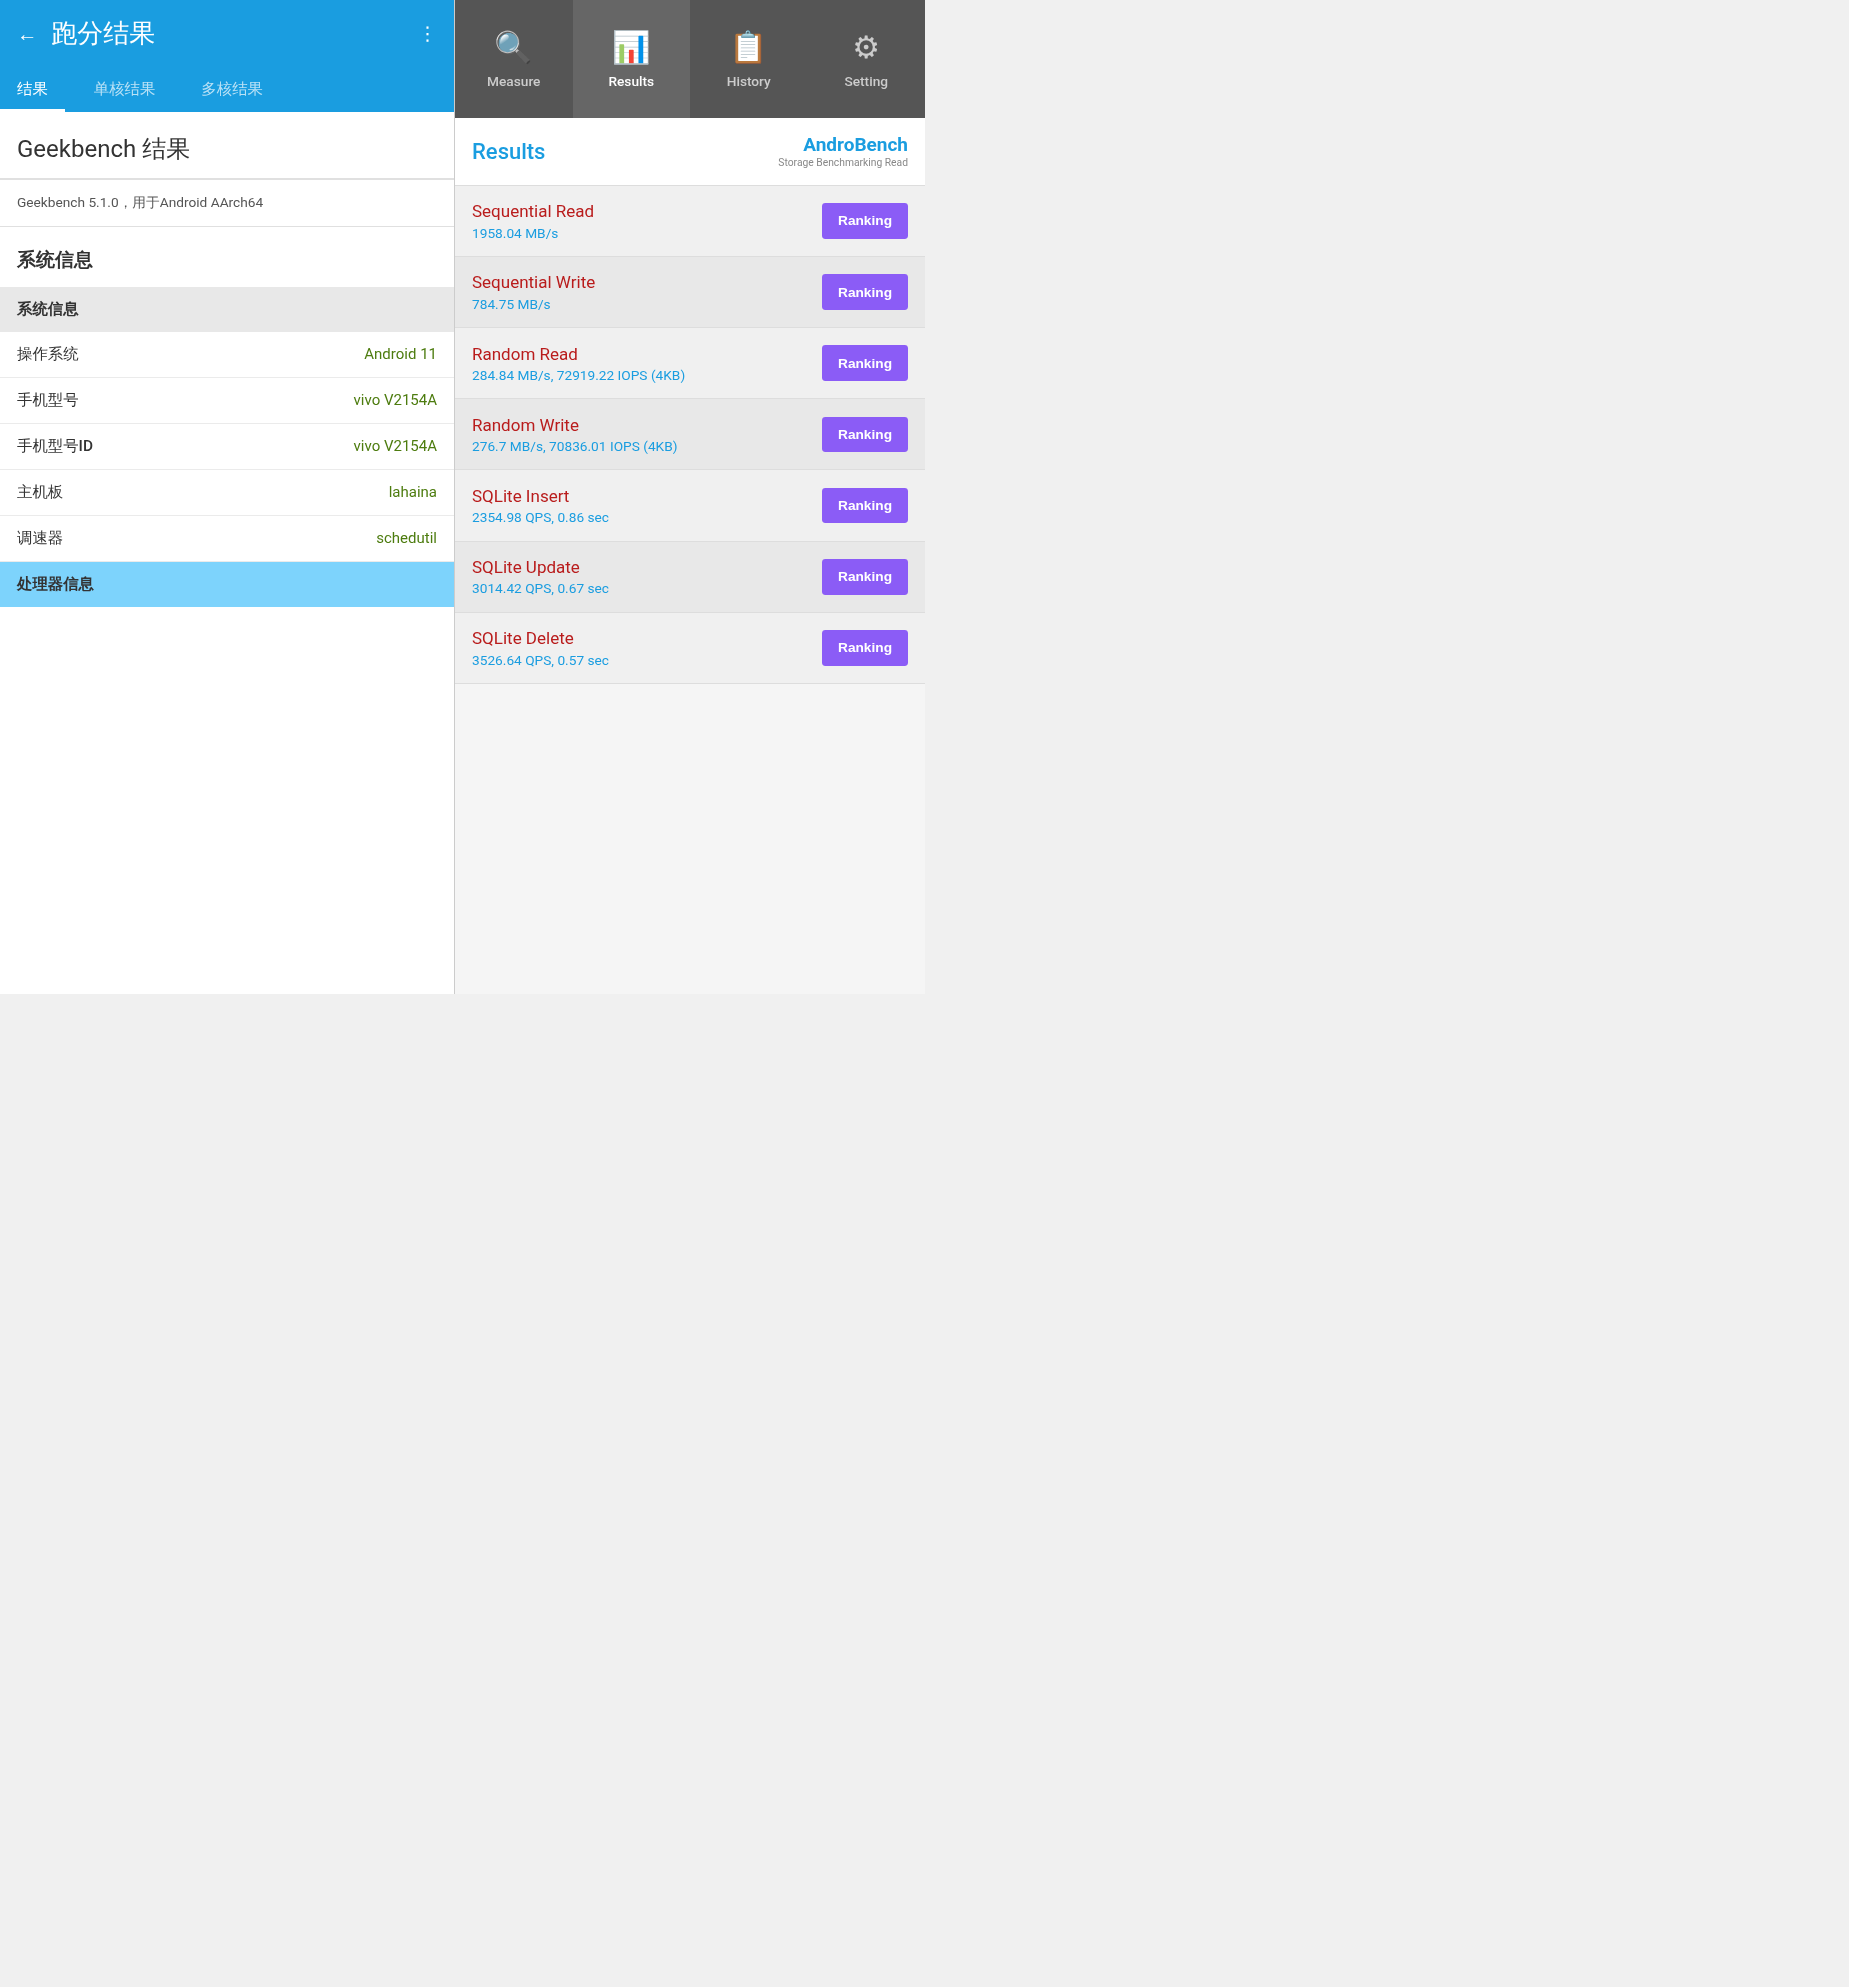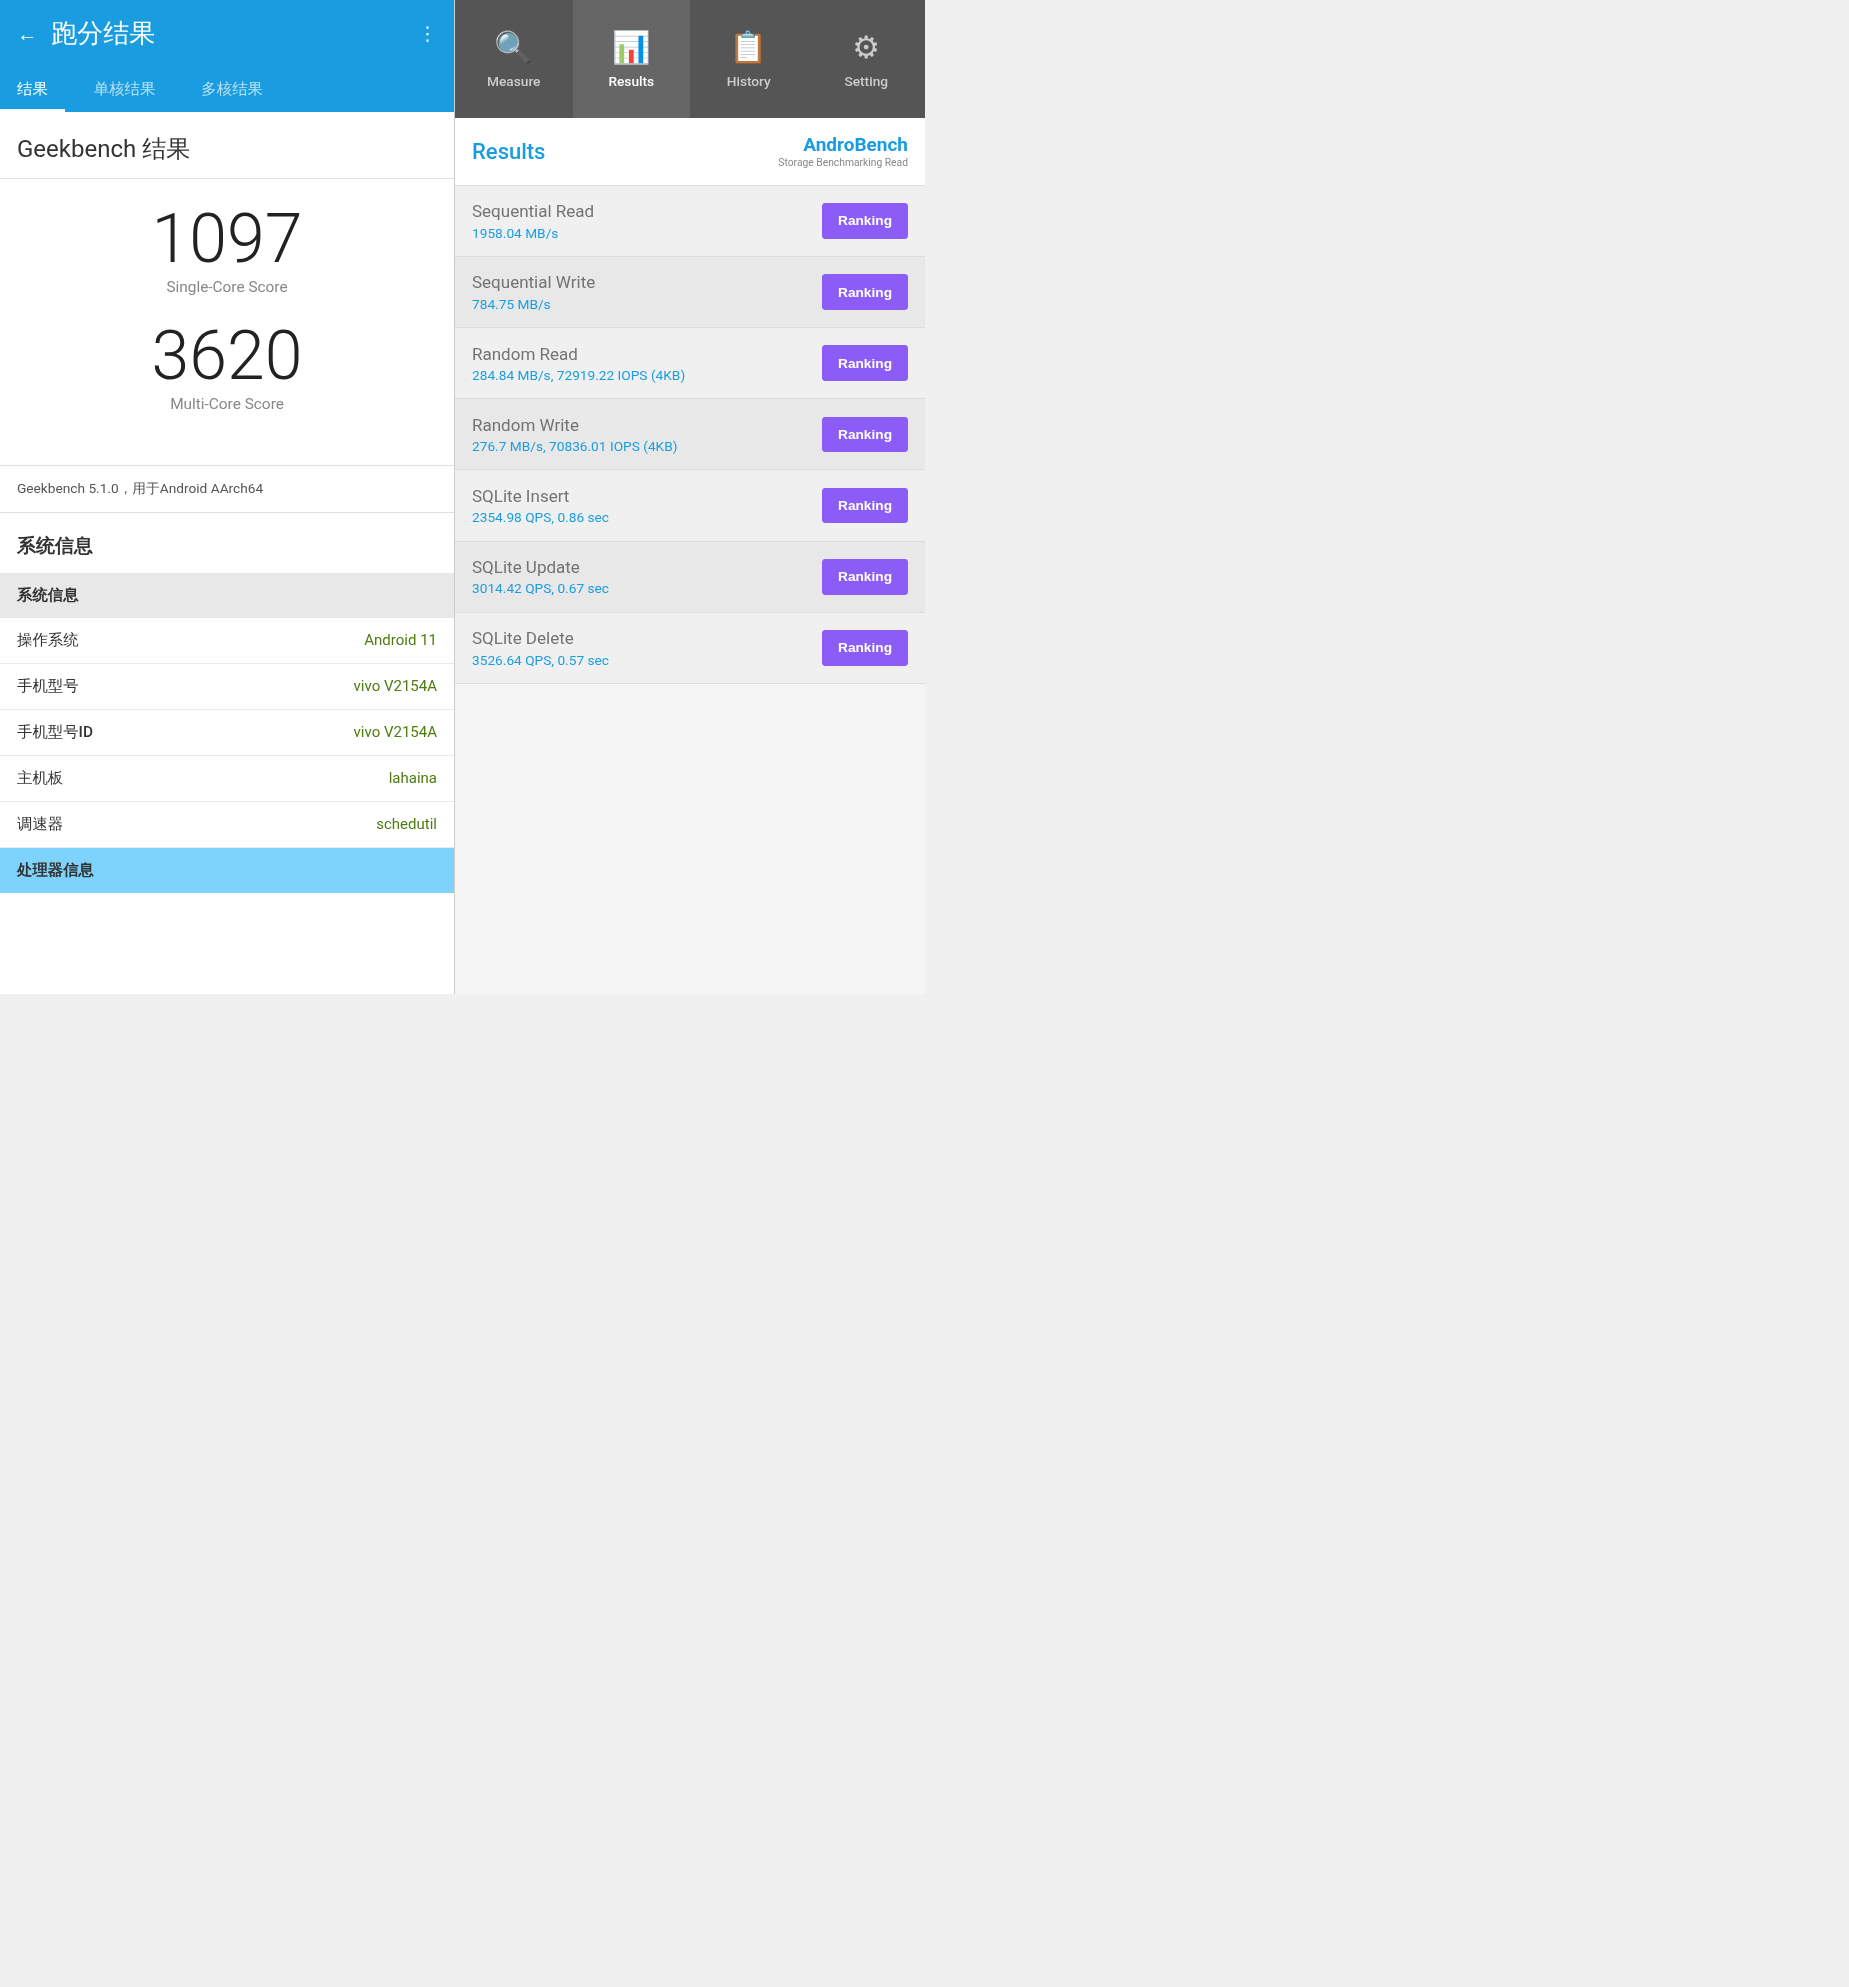--- a/index.html
+++ b/index.html
@@ -51,46 +51,40 @@
     .results-title { font-size: 22px; color: #1a9de0; font-weight: 500; }
     .androbench-logo { display: flex; flex-direction: column; align-items: flex-end; }
     .androbench-name { font-size: 19px; font-weight: 700; color: #333; }
     .androbench-name span { color: #1a9de0; }
     .androbench-sub { font-size: 10.3px; color: #888; }
 
     .results-list { flex: 1; overflow-y: auto; }
     .result-item { background: #f0f0f0; padding: 15.4px 17px; display: flex; align-items: center; justify-content: space-between; border-bottom: 0.9px solid #ddd; }
     .result-item:nth-child(even) { background: #e8e8e8; }
     .result-info { flex: 1; }
-    .result-name { font-size: 17px; color: #737373; font-weight: 400; }
+    .result-name { font-size: 17px; color: #b91c1c; font-weight: 400; }
     .result-value { font-size: 13.7px; color: #1a9de0; margin-top: 3.4px; }
     .ranking-btn { background: #8b5cf6; color: #fff; border: none; padding: 10.3px 15.4px; font-size: 13.7px; font-weight: 600; border-radius: 3.4px; cursor: pointer; min-width: 86px; }
   </style>
 </head>
 <body>
 
 <div class="left-panel">
   <div class="left-header">
     <span class="back-arrow">←</span>
     <span class="left-title">跑分结果</span>
     <span class="more-icon">⋮</span>
   </div>
   <div class="left-tabs">
     <div class="left-tab active">结果</div>
     <div class="left-tab">单核结果</div>
     <div class="left-tab">多核结果</div>
   </div>
   <div class="left-content">
     <div class="geekbench-title">Geekbench 结果</div>
-    <div class="score-section">
-      <div class="score-value">1097</div>
-      <div class="score-label">Single-Core Score</div>
-      <div class="score-value">3620</div>
-      <div class="score-label">Multi-Core Score</div>
-    </div>
     <div class="geekbench-version">Geekbench 5.1.0，用于Android AArch64</div>
     <div class="section-header">系统信息</div>
     <div class="info-group-header">系统信息</div>
     <div class="info-row">
       <span class="info-label">操作系统</span>
       <span class="info-value">Android 11</span>
     </div>
     <div class="info-row">
       <span class="info-label">手机型号</span>
       <span class="info-value">vivo V2154A</span>

